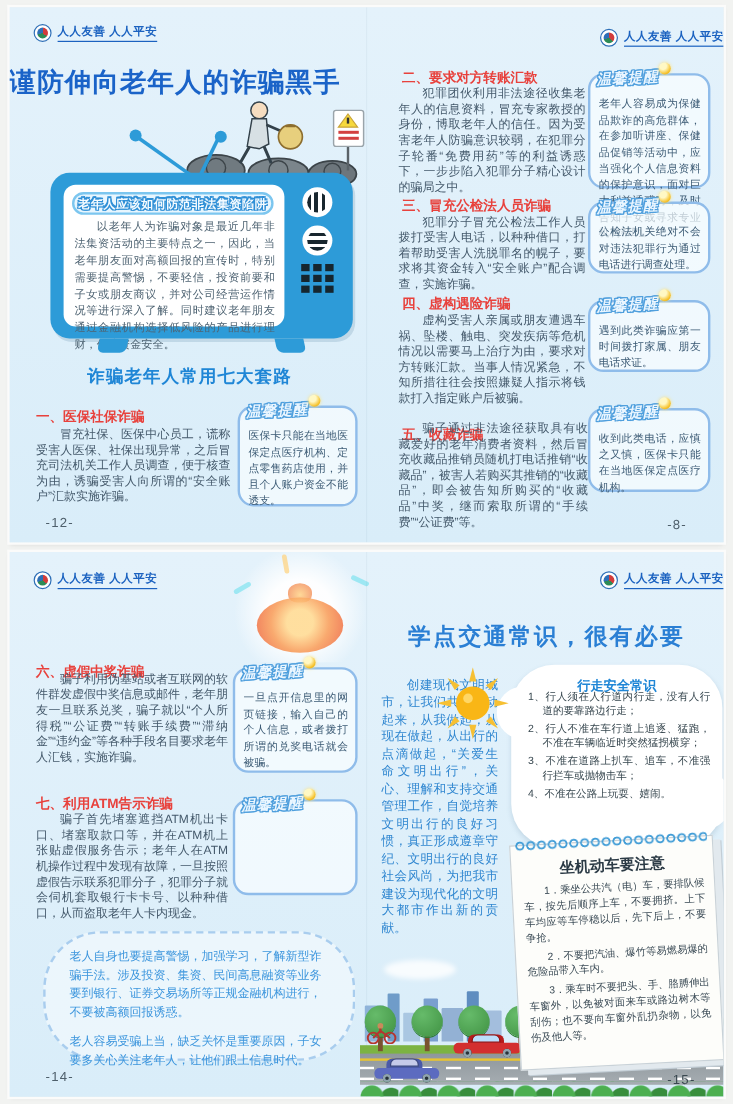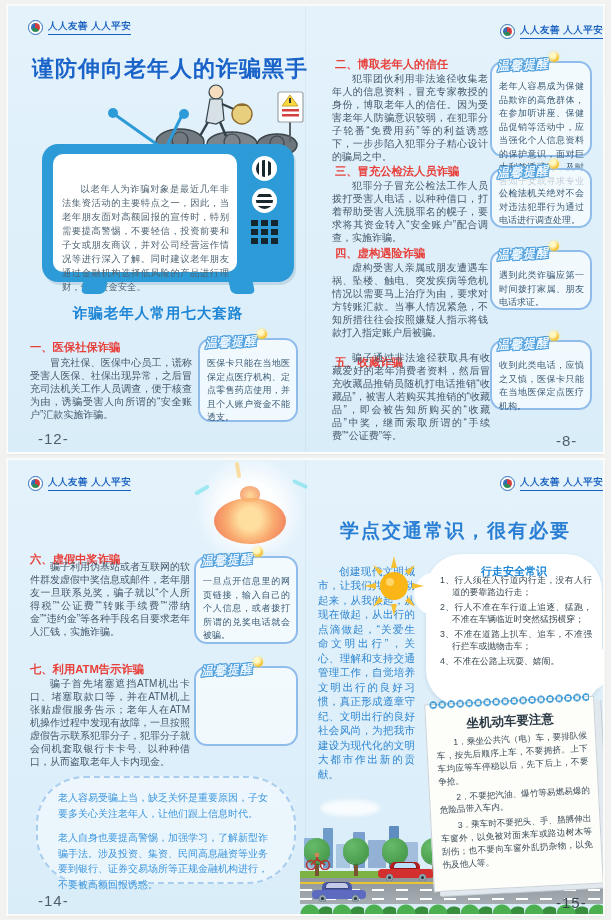--- a/index.html
+++ b/index.html
@@ -17,24 +17,24 @@
   }
   #spread-top{top:6px;height:446px}
   #spread-bottom{top:460px;height:454px}
   .spread::after{content:"";position:absolute;left:297px;top:0;bottom:0;width:1px;background:rgba(60,90,110,.05)}
 
   .hdr{position:absolute;display:flex;align-items:center;gap:5px;z-index:5}
   .logo{width:15px;height:15px;border-radius:50%;background:#fff;border:1.5px solid #2e6fb7;box-sizing:border-box;position:relative;flex:0 0 auto}
   .logo i{position:absolute;inset:2px;border-radius:50%;background:conic-gradient(#d23c3c 0 130deg,#2e8b57 130deg 250deg,#2e6fb7 250deg 360deg)}
   .slogan{font-size:9.5px;font-weight:bold;color:#1b62c0;border-bottom:1px solid #1b62c0;letter-spacing:.5px;padding-bottom:1px;white-space:nowrap}
 
-  .page-no{position:absolute;font-size:15px;color:#4e5f6b;letter-spacing:1px;z-index:6}
-
-  
-  .main-title{position:absolute;left:0;width:300px;top:48px;text-align:right;font-size:22px;font-weight:900;color:#1a63c8;letter-spacing:1px;white-space:nowrap}
+  .page-no{position:absolute;font-size:11px;color:#4e5f6b;letter-spacing:1px;z-index:6}
+
+  
+  .main-title{position:absolute;left:0;width:300px;top:48px;text-align:left;font-size:22px;font-weight:900;color:#1a63c8;letter-spacing:1px;white-space:nowrap}
   .thief{position:absolute;left:142px;top:72px;width:158px;height:78px}
   .tv{position:absolute;left:34px;top:138px;width:252px;height:138px;background:#2d9bd8;border-radius:16px;box-shadow:2px 3px 0 rgba(30,90,130,.15)}
   .tv .foot{position:absolute;bottom:-12px;width:24px;height:12px;background:#2d9bd8;border-radius:0 0 5px 5px}
   .tv .foot.l{left:40px;transform:skewX(-12deg)}
   .tv .foot.r{right:40px;transform:skewX(12deg)}
   .antenna{position:absolute;left:92px;top:100px;width:120px;height:44px}
   .screen{position:absolute;left:11px;top:10px;width:184px;height:118px;background:#fff;border-radius:10px}
   .banner{position:absolute;left:7px;top:6px;width:168px;height:19px;background:#e8f6fe;border:2px solid #7cc6ef;border-radius:12px;display:flex;align-items:center;justify-content:center;box-sizing:border-box}
   .banner span{font-size:10px;font-weight:900;letter-spacing:.5px;color:#f4fbff;white-space:nowrap;
     text-shadow:1px 0 #2f8fd6,-1px 0 #2f8fd6,0 1px #2f8fd6,0 -1px #2f8fd6,1px 1px #2f8fd6,-1px -1px #2f8fd6,1px -1px #2f8fd6,-1px 1px #2f8fd6}
@@ -145,20 +145,23 @@
 
   <svg class="antenna" viewBox="0 0 120 44">
     <line x1="14" y1="8" x2="62" y2="42" stroke="#2d9bd8" stroke-width="3"></line>
     <line x1="82" y1="9" x2="66" y2="42" stroke="#2d9bd8" stroke-width="3"></line>
     <circle cx="13" cy="7" r="5" fill="#2d9bd8"></circle>
     <circle cx="84" cy="8" r="5" fill="#2d9bd8"></circle>
   </svg>
 
   <div class="tv">
     <div class="screen">
+      <div class="banner">
+        <span>老年人应该如何防范非法集资陷阱</span>
+      </div>
       <div class="tv-text">以老年人为诈骗对象是最近几年非法集资活动的主要特点之一，因此，当老年朋友面对高额回报的宣传时，特别需要提高警惕，不要轻信，投资前要和子女或朋友商议，并对公司经营运作情况等进行深入了解。同时建议老年朋友通过金融机构选择低风险的产品进行理财，保障资金安全。</div>
     </div>
     <div class="knobs">
       <div class="knob v"></div>
       <div class="knob h"></div>
       <div class="kgrid">
         <span></span>
           <span></span>
           <span></span>
           <span></span>
@@ -185,21 +188,21 @@
 
   <div class="page-no" style="left:30px;top:424px">-12-</div>
 
   <div class="hdr" style="left:492px;top:18px">
     <span class="logo">
         <i></i>
       </span>
     <span class="slogan">人人友善 人人平安</span>
   </div>
 
-  <div class="sec-h" style="left:327px;top:51px">二、博取老年人的信任</div>
+  <div class="sec-h" style="left:327px;top:51px">二、要求对方转账汇款</div>
   <div class="sec-b" style="left:324px;top:66px;width:156px">犯罪团伙利用非法途径收集老年人的信息资料，冒充专家教授的身份，博取老年人的信任。因为受害老年人防骗意识较弱，在犯罪分子轮番“免费用药”等的利益诱惑下，一步步陷入犯罪分子精心设计的骗局之中。</div>
   <div class="bubble" style="left:482px;top:55px;width:102px;height:96px">
     <span class="bl">温馨提醒</span>
     <span class="bulb"></span>
     <div class="bt">老年人容易成为保健品欺诈的高危群体，在参加听讲座、保健品促销等活动中，应当强化个人信息资料的保护意识，面对巨大利益诱惑时，及时告知子女或寻求专业机构帮助。</div>
   </div>
 
   <div class="sec-h" style="left:327px;top:158px">三、冒充公检法人员诈骗</div>
   <div class="sec-b" style="left:324px;top:173px;width:156px">犯罪分子冒充公检法工作人员拨打受害人电话，以种种借口，打着帮助受害人洗脱罪名的幌子，要求将其资金转入“安全账户”配合调查，实施诈骗。</div>
   <div class="bubble" style="left:482px;top:162px;width:102px;height:60px">
@@ -253,22 +256,22 @@
   </div>
 
   <div class="sec-h" style="left:22px;top:202px">七、利用ATM告示诈骗</div>
   <div class="sec-b" style="left:22px;top:217px;width:160px">骗子首先堵塞遮挡ATM机出卡口、堵塞取款口等，并在ATM机上张贴虚假服务告示；老年人在ATM机操作过程中发现有故障，一旦按照虚假告示联系犯罪分子，犯罪分子就会伺机套取银行卡卡号、以种种借口，从而盗取老年人卡内现金。</div>
   <div class="bubble" style="left:186px;top:206px;width:104px;height:80px">
     <span class="bl">温馨提醒</span>
     <span class="bulb"></span>
   </div>
 
   <div class="advice-cloud">
+    <p>老人自身也要提高警惕，加强学习，了解新型诈骗手法。涉及投资、集资、民间高息融资等业务要到银行、证券交易场所等正规金融机构进行，不要被高额回报诱惑。</p>
     <p>老人容易受骗上当，缺乏关怀是重要原因，子女要多关心关注老年人，让他们跟上信息时代。</p>
-    <p>老人自身也要提高警惕，加强学习，了解新型诈骗手法。涉及投资、集资、民间高息融资等业务要到银行、证券交易场所等正规金融机构进行，不要被高额回报诱惑。</p>
   </div>
 
   <div class="page-no" style="left:30px;top:432px">-14-</div>
 
   <div class="hdr" style="left:492px;top:16px">
     <span class="logo">
         <i></i>
       </span>
     <span class="slogan">人人友善 人人平安</span>
   </div>

